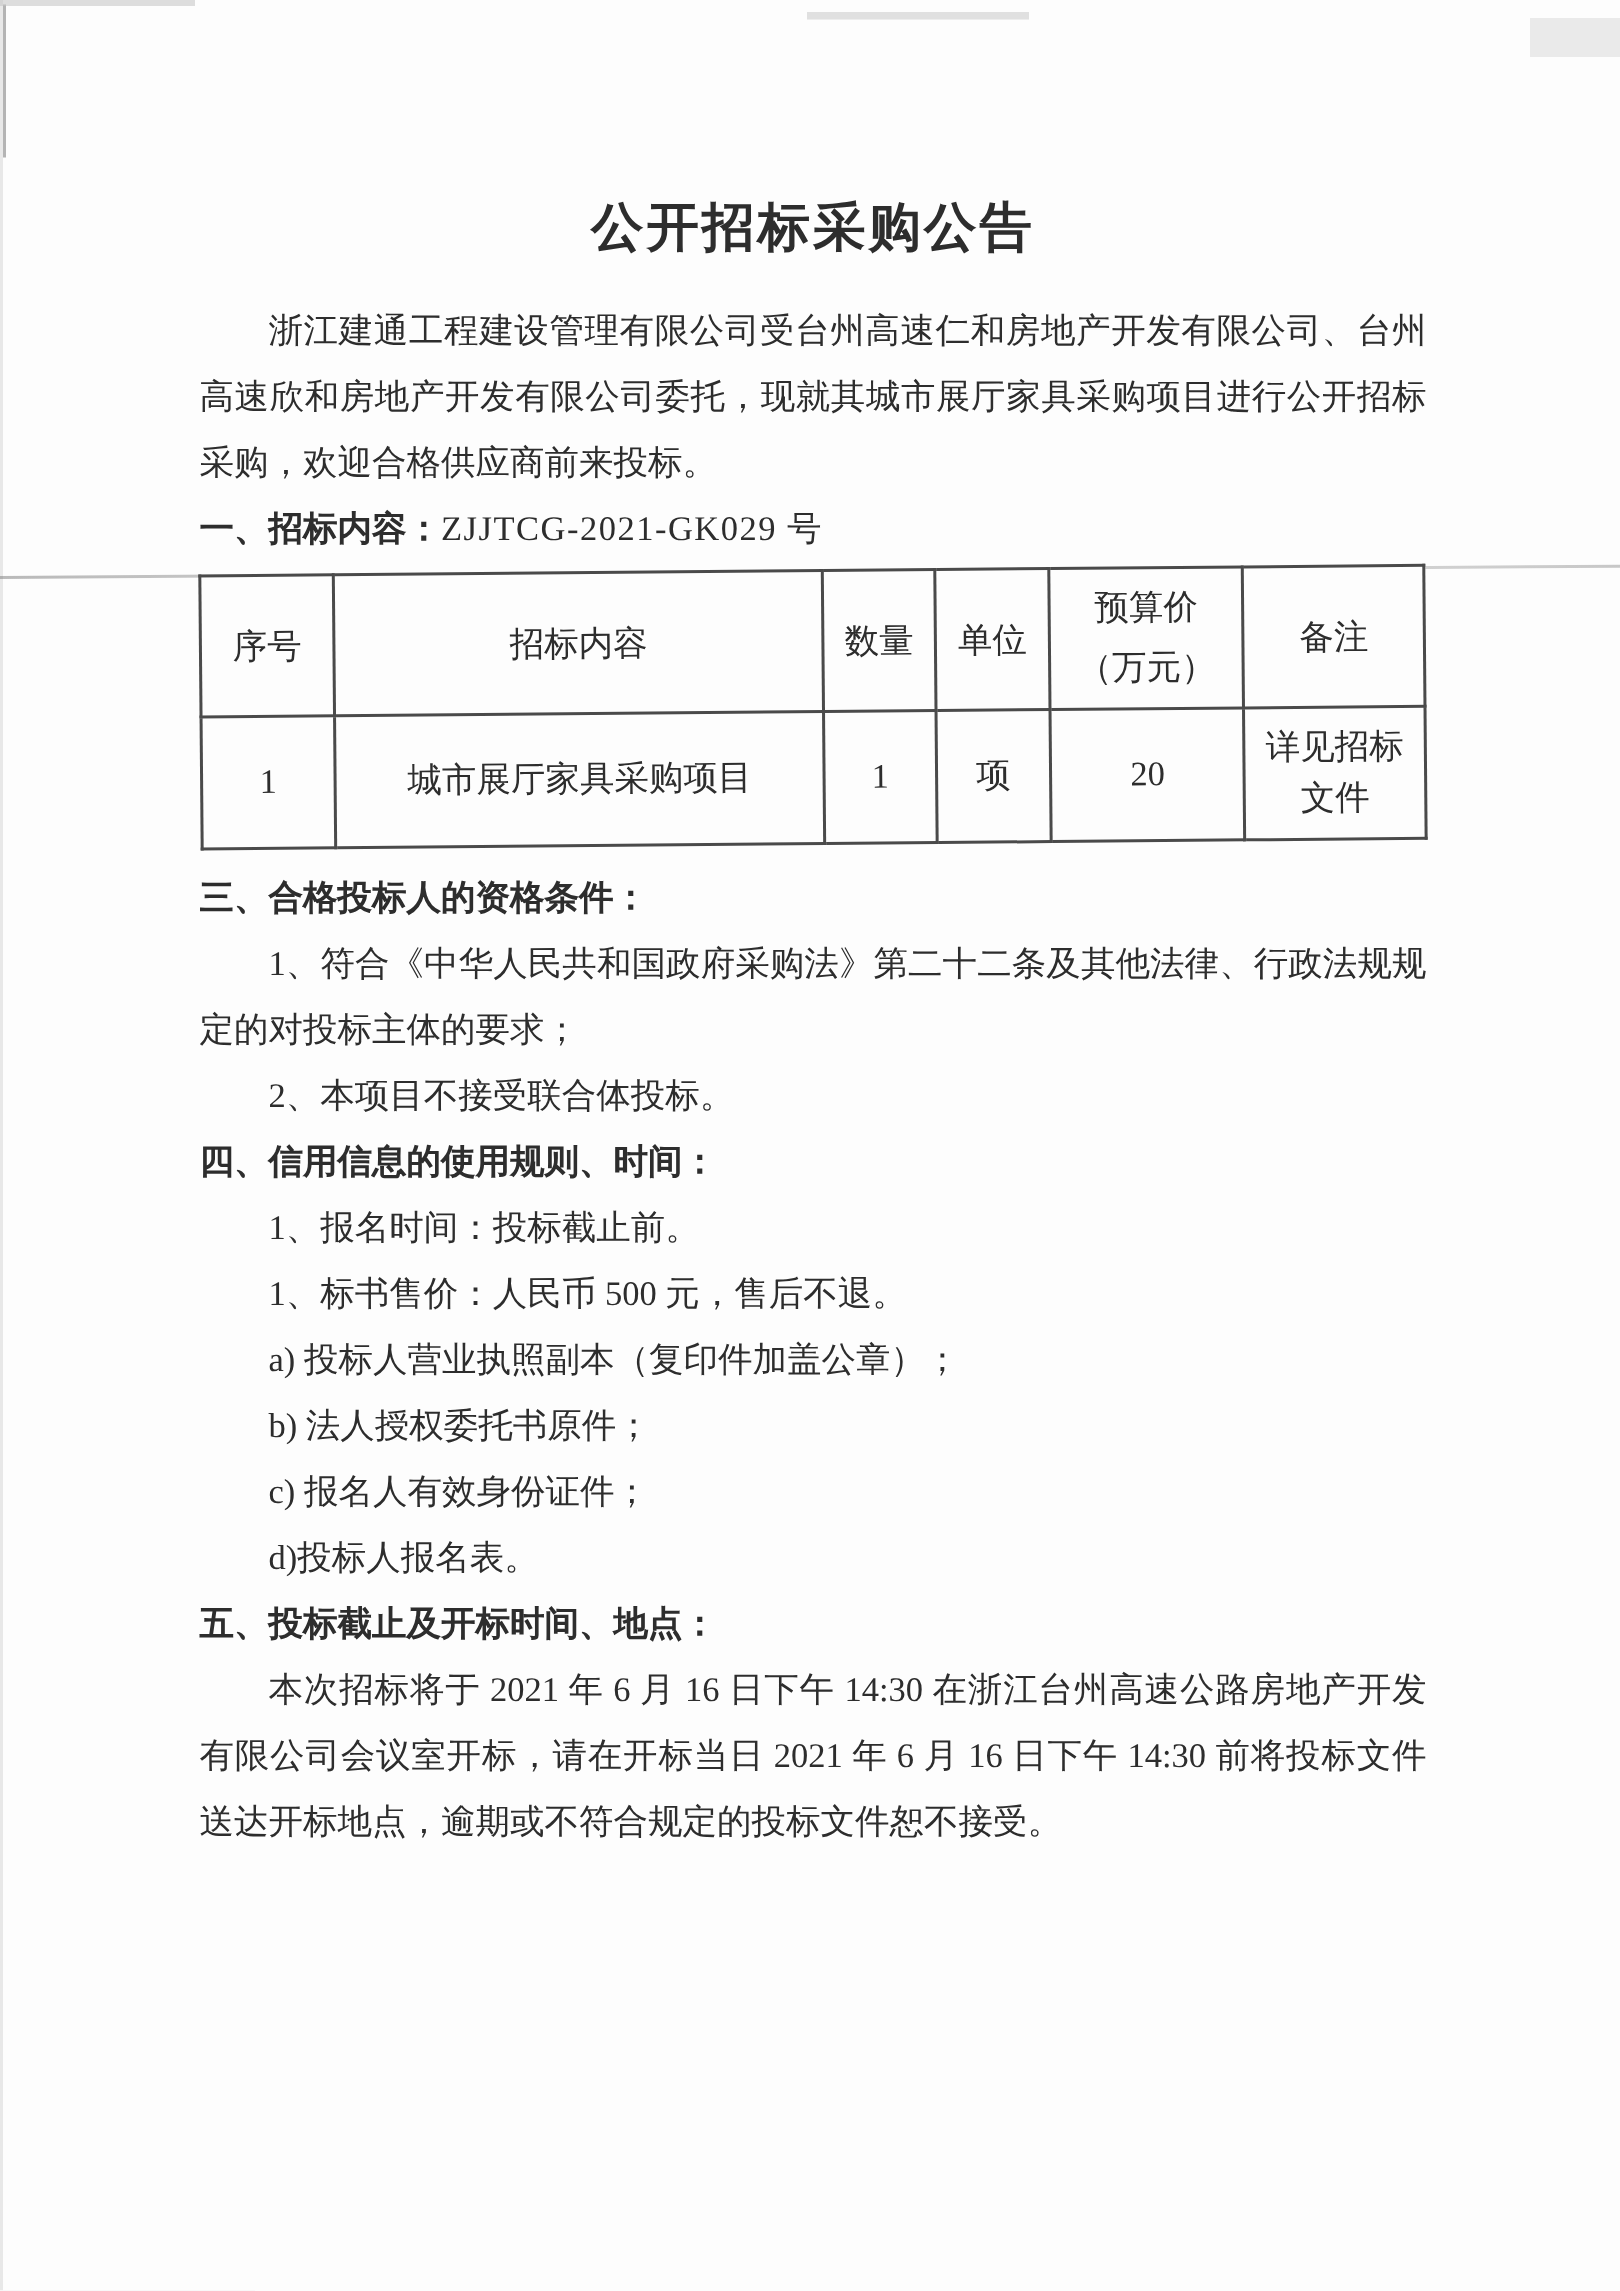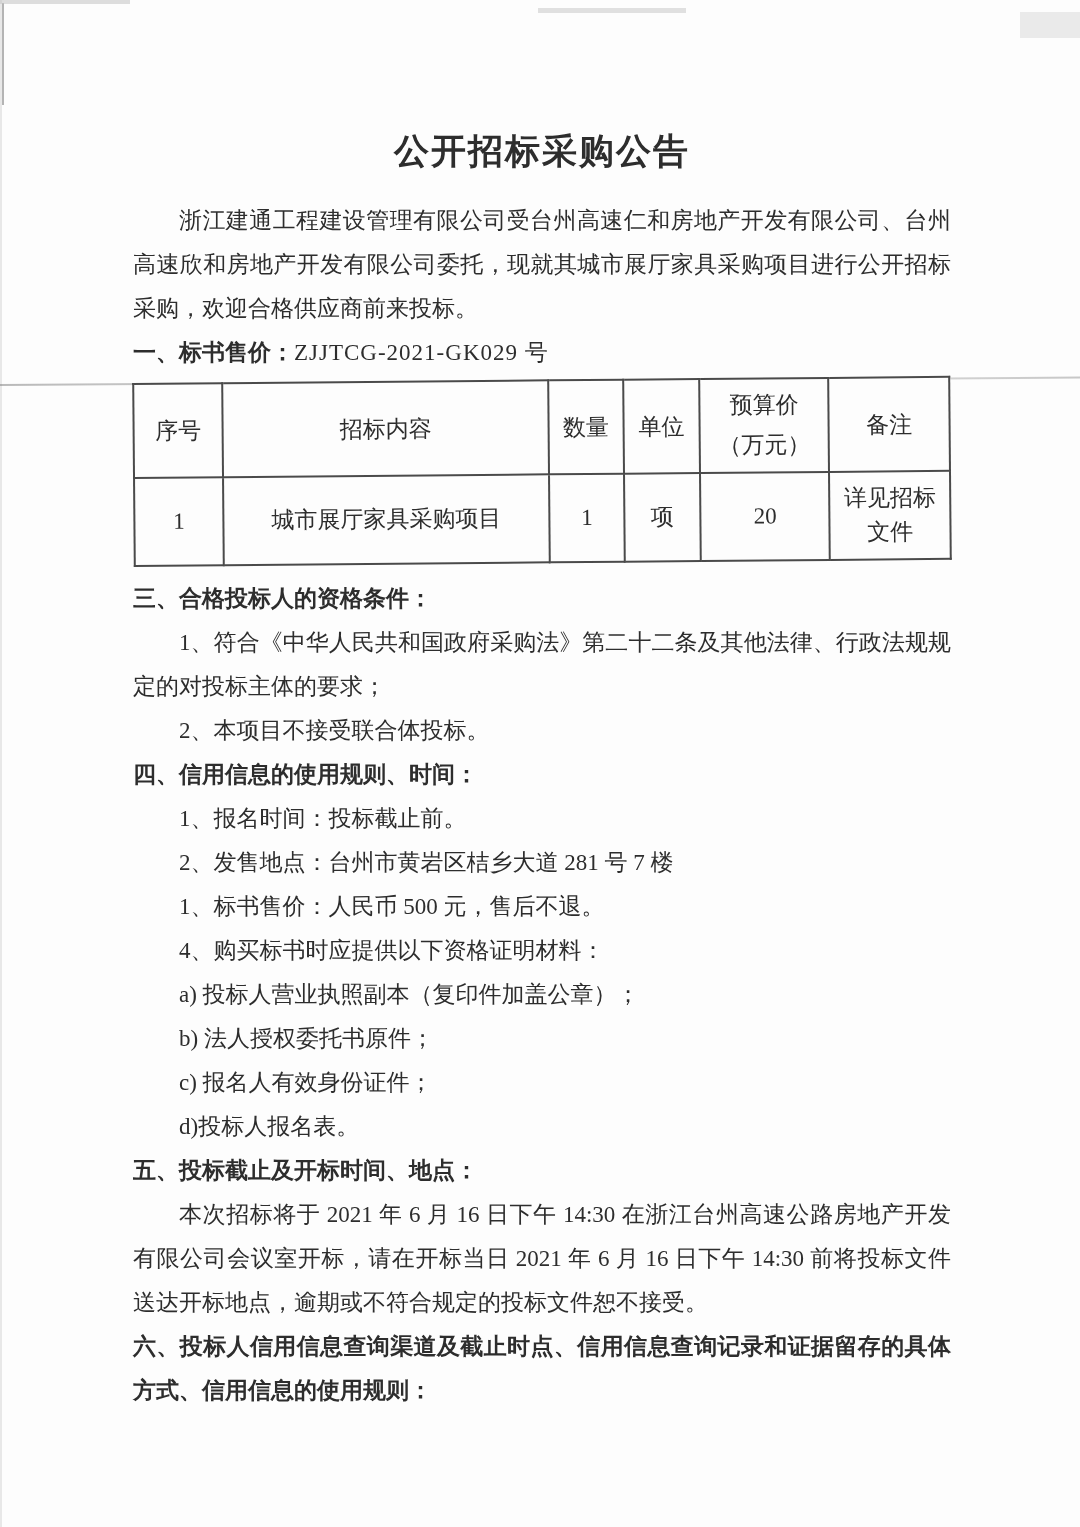--- a/index.html
+++ b/index.html
@@ -61,21 +61,21 @@
   <div class="artifact smudge-tr1"></div>
   <div class="artifact smudge-tr2"></div>
   <div class="artifact scan-streak"></div>
 
   <div class="content">
 
     <h1 class="doc-title">公开招标采购公告</h1>
 
     <p class="indent">浙江建通工程建设管理有限公司受台州高速仁和房地产开发有限公司、台州高速欣和房地产开发有限公司委托，现就其城市展厅家具采购项目进行公开招标采购，欢迎合格供应商前来投标。</p>
 
-    <p><span class="heading">一、标书售价：</span><span class="code">ZJJTCG-2021-GK029 号</span></p>
+    <p><span class="heading">一、招标内容：</span><span class="code">ZJJTCG-2021-GK029 号</span></p>
 
 
     <table class="tender">
       <colgroup>
         <col style="width:10.9%">
         <col style="width:40.0%">
         <col style="width:9.1%">
         <col style="width:9.4%">
         <col style="width:15.8%">
         <col style="width:14.8%">
@@ -100,27 +100,24 @@
       </tr>
     </tbody>
       </table>
 
     <p class="heading">三、合格投标人的资格条件：</p>
     <p class="indent">1、符合《中华人民共和国政府采购法》第二十二条及其他法律、行政法规规定的对投标主体的要求；</p>
     <p class="indent">2、本项目不接受联合体投标。</p>
 
     <p class="heading">四、信用信息的使用规则、时间：</p>
     <p class="indent">1、报名时间：投标截止前。</p>
-    <p class="indent">2、发售地点：台州市黄岩区桔乡大道 281 号 7 楼</p>
     <p class="indent">1、标书售价：人民币 500 元，售后不退。</p>
-    <p class="indent">4、购买标书时应提供以下资格证明材料：</p>
     <p class="indent">a) 投标人营业执照副本（复印件加盖公章）；</p>
     <p class="indent">b) 法人授权委托书原件；</p>
     <p class="indent">c) 报名人有效身份证件；</p>
     <p class="indent">d)投标人报名表。</p>
 
     <p class="heading">五、投标截止及开标时间、地点：</p>
     <p class="indent">本次招标将于 2021 年 6 月 16 日下午 14:30 在浙江台州高速公路房地产开发有限公司会议室开标，请在开标当日 2021 年 6 月 16 日下午 14:30 前将投标文件送达开标地点，逾期或不符合规定的投标文件恕不接受。</p>
 
-    <p class="heading" style="text-align:justify;">六、投标人信用信息查询渠道及截止时点、信用信息查询记录和证据留存的具体方式、信用信息的使用规则：</p>
 
   </div>
 </div>
 
 </body></html>

